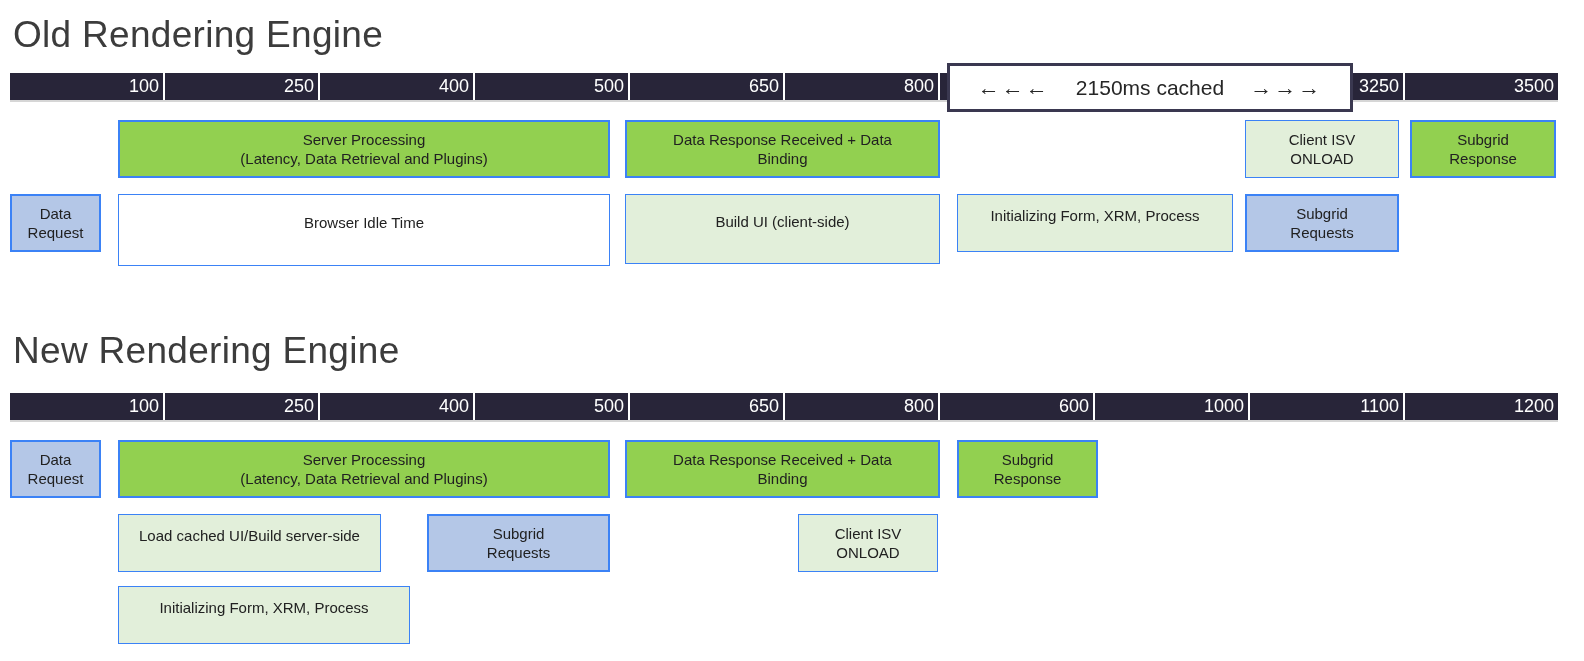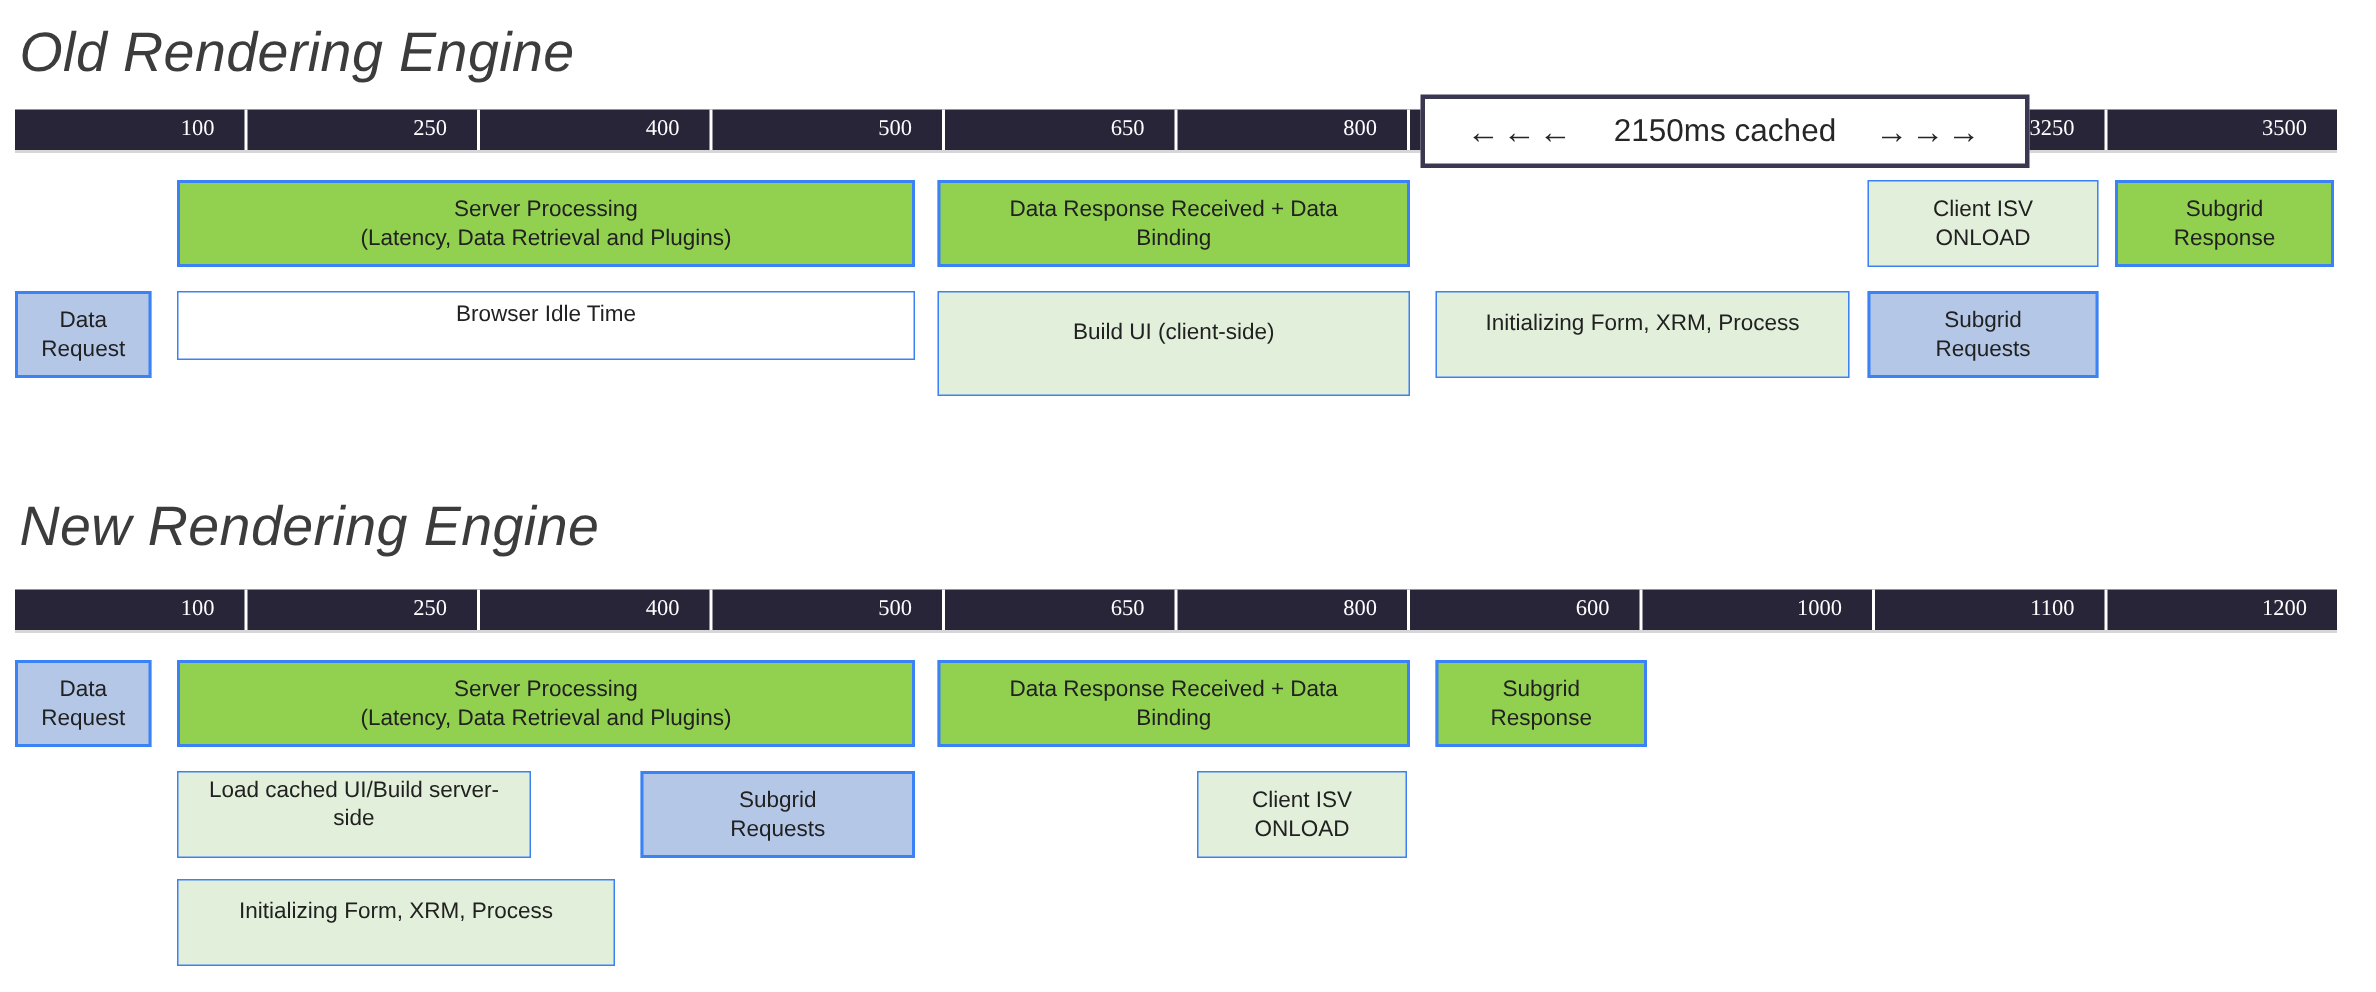--- a/index.html
+++ b/index.html
@@ -4,36 +4,35 @@
 <style>
   html,body { margin:0; padding:0; background:#ffffff; }
   body { font-family:"Liberation Sans", sans-serif; }
   .page {
     position:relative; width:1584px; height:661px;
     background:var(--bg,#fff); overflow:hidden;
   }
   .section-title {
     position:absolute; left:13px; margin:0;
     font-size:37px; font-weight:300; letter-spacing:0.3px;
-    color:#3c3c3c; white-space:nowrap;font-style:italic;
+    color:#3c3c3c; white-space:nowrap;
   }
   .title-old { top:14px; }
   .title-new { top:330px; }
 
   .bar {
     position:absolute; left:10px; width:1548px; height:27px;
     background:var(--bar,#282539); display:flex;
     box-shadow:0 2px 0 #d6d6d6;
   }
   .tick {
     flex:1 1 0; box-sizing:border-box;
     display:flex; align-items:center; justify-content:flex-end;
-    padding-right:20px; color:#ffffff; font-size:15px;
+    padding-right:4px; color:#ffffff; font-size:18px;
     border-right:2px solid #ffffff;
-    font-family:Liberation Serif, serif;
   }
   .tick:last-child { border-right:none; }
 
   .block {
     position:absolute; box-sizing:border-box;
     border:2px solid #3b82f6;
     display:flex; align-items:center; justify-content:center;
     text-align:center; font-size:15px; color:#212121;
     line-height:1.3; white-space:pre-line; padding:2px 16px;
   }
@@ -83,21 +82,21 @@
     <div class="block green" style="left: 118px; width: 492px; top: 120px; height: 58px;">Server Processing
 (Latency, Data Retrieval and Plugins)</div>
     <div class="block green" style="left: 625px; width: 315px; top: 120px; height: 58px;">Data Response Received + Data
 Binding</div>
     <div class="block lightgreen" style="left: 1245px; width: 154px; top: 120px; height: 58px;">Client ISV
 ONLOAD</div>
     <div class="block green" style="left: 1410px; width: 146px; top: 120px; height: 58px;">Subgrid
 Response</div>
     <div class="block blue" style="left: 10px; width: 91px; top: 194px; height: 58px;">Data
 Request</div>
-    <div class="block white raise" style="left: 118px; width: 492px; top: 194px; height: 46px;">Browser Idle Time</div>
+    <div class="block white raise" style="left: 118px; width: 492px; top: 194px; height: 72px;">Browser Idle Time</div>
     <div class="block lightgreen raise" style="left: 625px; width: 315px; top: 194px; height: 70px;">Build UI (client-side)</div>
     <div class="block lightgreen raise" style="left: 957px; width: 276px; top: 194px; height: 58px;">Initializing Form, XRM, Process</div>
     <div class="block blue" style="left: 1245px; width: 154px; top: 194px; height: 58px;">Subgrid
 Requests</div>
     <div class="bar" style="top: 393px;">
       <div class="tick">100</div>
       <div class="tick">250</div>
       <div class="tick">400</div>
       <div class="tick">500</div>
       <div class="tick">650</div>
@@ -108,19 +107,19 @@
       <div class="tick">1200</div>
     </div>
     <div class="block blue" style="left: 10px; width: 91px; top: 440px; height: 58px;">Data
 Request</div>
     <div class="block green" style="left: 118px; width: 492px; top: 440px; height: 58px;">Server Processing
 (Latency, Data Retrieval and Plugins)</div>
     <div class="block green" style="left: 625px; width: 315px; top: 440px; height: 58px;">Data Response Received + Data
 Binding</div>
     <div class="block green" style="left: 957px; width: 141px; top: 440px; height: 58px;">Subgrid
 Response</div>
-    <div class="block lightgreen raise" style="left: 118px; width: 236px; top: 514px; height: 58px;">Load cached UI/Build server-side</div>
+    <div class="block lightgreen raise" style="left: 118px; width: 263px; top: 514px; height: 58px;">Load cached UI/Build server-side</div>
     <div class="block blue" style="left: 427px; width: 183px; top: 514px; height: 58px;">Subgrid
 Requests</div>
     <div class="block lightgreen" style="left: 798px; width: 140px; top: 514px; height: 58px;">Client ISV
 ONLOAD</div>
     <div class="block lightgreen raise" style="left: 118px; width: 292px; top: 586px; height: 58px;">Initializing Form, XRM, Process</div>
   </div>
 
 </body></html>

